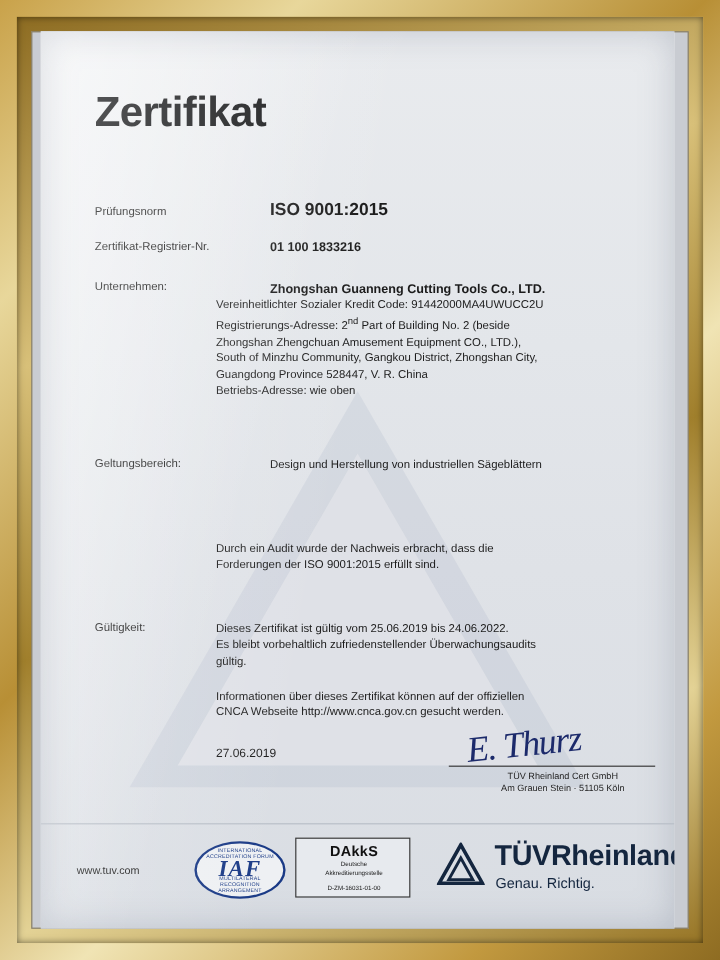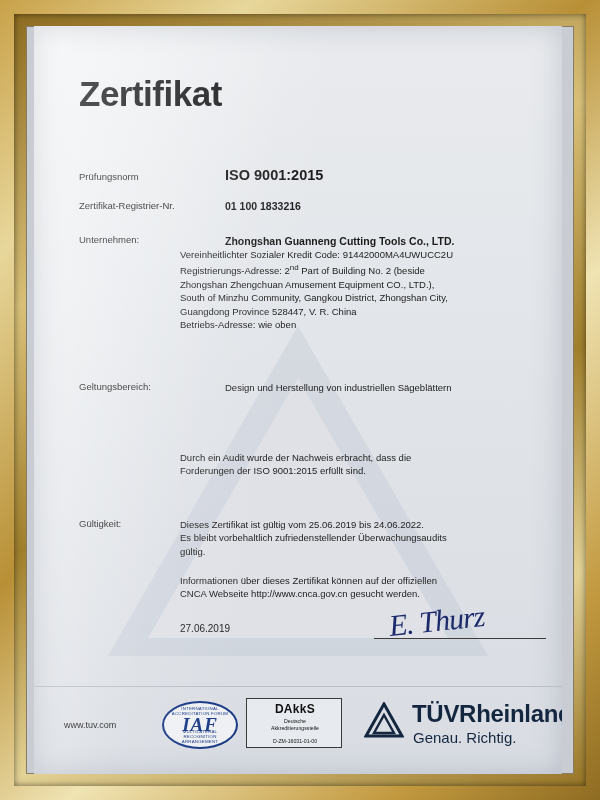--- a/index.html
+++ b/index.html
@@ -281,21 +281,21 @@
     left: 48px; top: 1px;
     font-size: 24px;
     font-weight: 700;
     color: #14263f;
     letter-spacing: -0.3px;
     white-space: nowrap;
   }
   .tuv-slogan {
     position: absolute;
     left: 49px; top: 30px;
-    font-size: 15px;
+    font-size: 12px;
     color: #14263f;
     white-space: nowrap;
   }
 </style>
 </head>
 <body>
 
 <div class="frame-outer">
   <div class="frame-bevel"></div>
   <div class="frame-inner-line"></div>
@@ -352,20 +352,24 @@
 
       <div class="para" style="top:548px; left:146px;">
         <div>Informationen über dieses Zertifikat können auf der offiziellen</div>
         <div>CNCA Webseite http://www.cnca.gov.cn gesucht werden.</div>
       </div>
 
       <div class="date" style="left:146px;">27.06.2019</div>
 
       <div class="signature">E. Thurz</div>
       <div class="sig-line"></div>
+      <div class="sig-org">
+        <div>TÜV Rheinland Cert GmbH</div>
+        <div>Am Grauen Stein · 51105 Köln</div>
+      </div>
 
       <div class="footer">
         <div class="tuv-url">www.tuv.com</div>
 
         <div class="iaf">
           <div class="iaf-arc-top">INTERNATIONAL ACCREDITATION FORUM</div>
           <div class="iaf-text">IAF</div>
           <div class="iaf-arc-bot">MULTILATERAL RECOGNITION ARRANGEMENT</div>
         </div>
 

